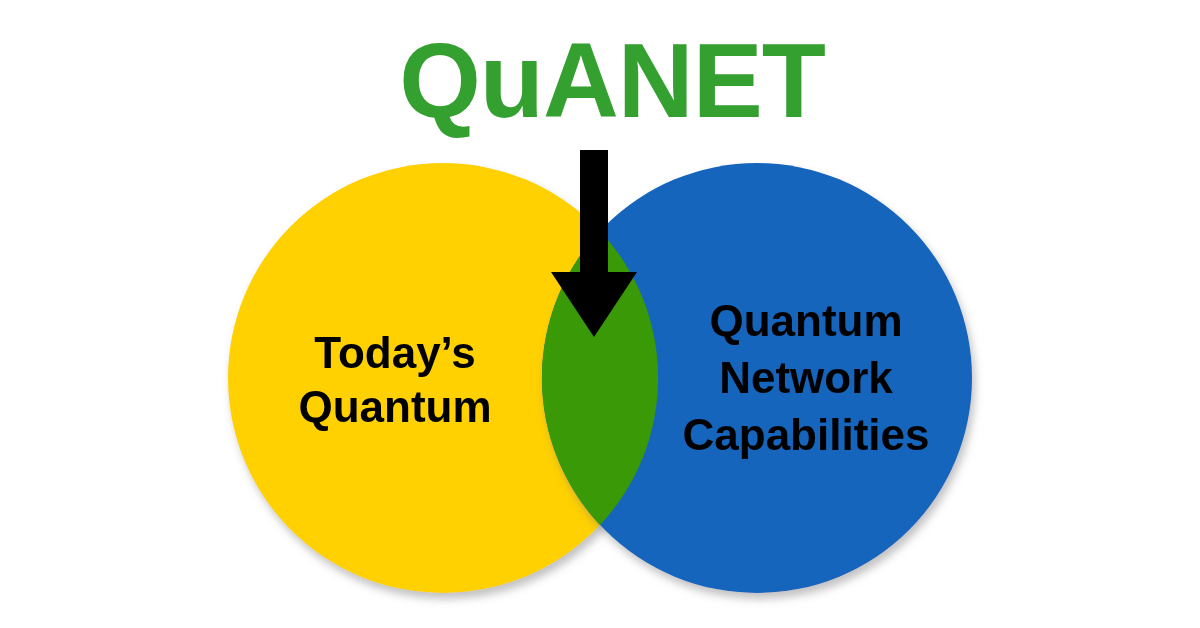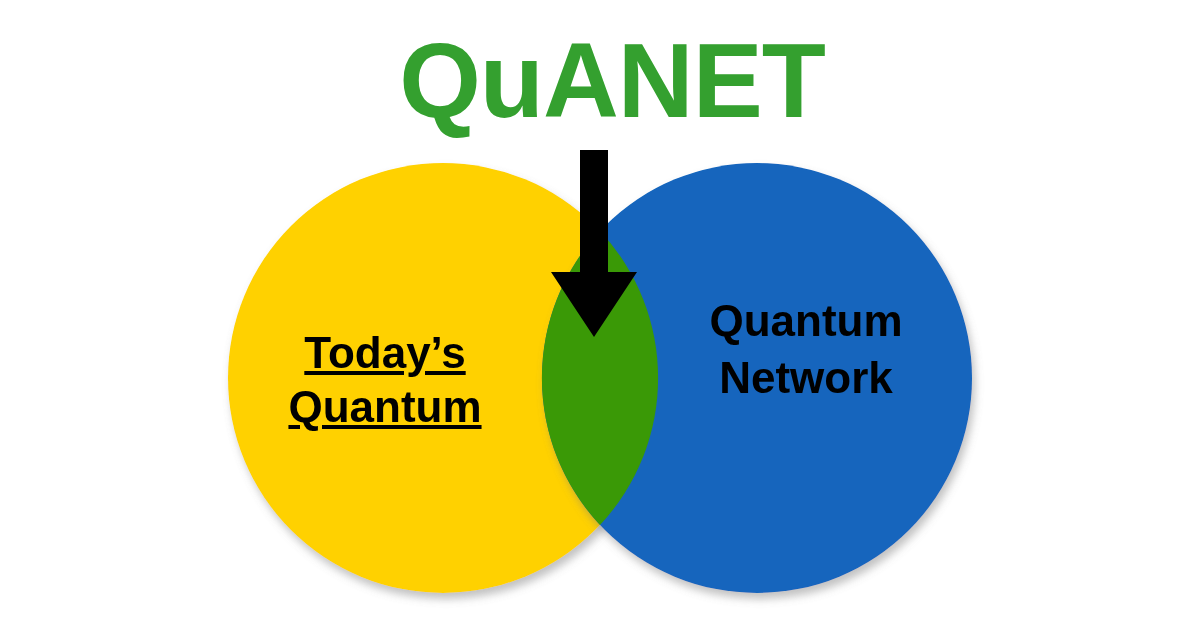--- a/index.html
+++ b/index.html
@@ -30,26 +30,25 @@
     z-index: 3;
   }
   .circle-label {
     position: absolute;
     text-align: center;
     font-weight: bold;
     color: #000000;
     z-index: 2;
   }
   .label-left {
-    left: 230px;
+    left: 240px;
     top: 326px;
     width: 310px;
     font-size: 44px;
     line-height: 54px;
-    text-decoration: underline;
   }
   .label-right {
     left: 650px;
     top: 292px;
     width: 312px;
     font-size: 44px;
     line-height: 57px;
   }
 </style>
 </head>
@@ -76,15 +75,16 @@
   </svg>
 
   <div class="circle-label label-left">
     <div>Today’s</div>
     <div>Quantum</div>
   </div>
 
   <div class="circle-label label-right">
     <div>Quantum</div>
     <div>Network</div>
+    <div>Capabilities</div>
   </div>
 
 </div>
 
 </body></html>

